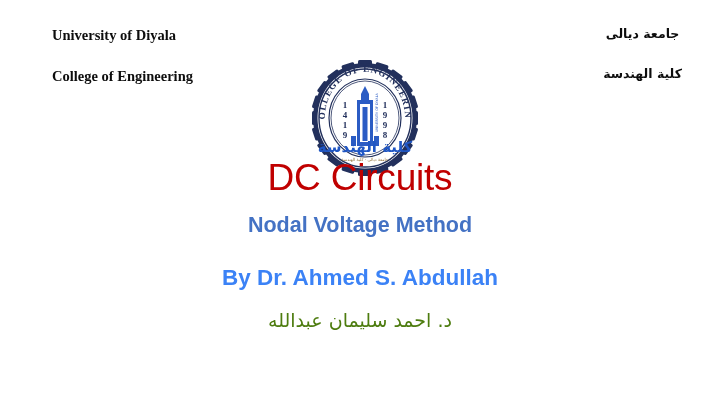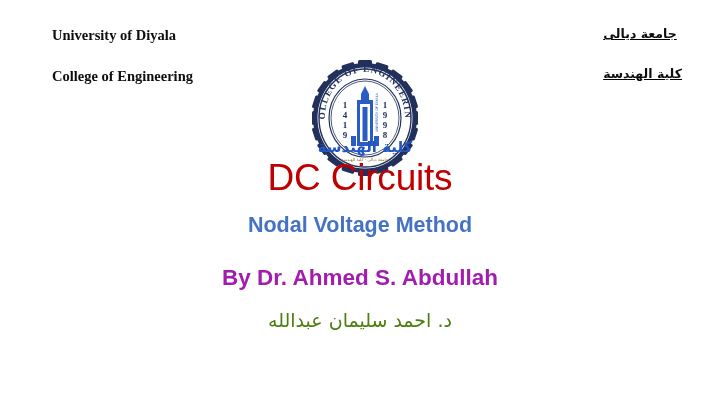--- a/index.html
+++ b/index.html
@@ -37,22 +37,21 @@
     top: 0;
   }
 
   .header-col-left {
     left: 52px;
     text-align: left;
   }
 
   .header-col-right {
     right: 38px;
-    text-align: left;
-    text-decoration: underline;
+    text-align: center;
   }
 
   .header-line {
     font-family: "Liberation Serif", "DejaVu Serif", serif;
     font-weight: bold;
     font-size: 14.5px;
     color: #0d0d0d;
     line-height: 1;
     margin-bottom: 26px;
     white-space: nowrap;
@@ -109,21 +108,21 @@
     line-height: 1.1;
     color: #4472C4;
     margin-top: 16px;
   }
 
   .title-author {
     font-family: "Liberation Sans", sans-serif;
     font-weight: bold;
     font-size: 22.5px;
     line-height: 1.1;
-    color: #a21caf;
+    color: #3b82f6;
     margin-top: 28px;
   }
 
   .title-author-ar {
     font-family: "DejaVu Sans", sans-serif;
     font-size: 19px;
     line-height: 1.2;
     color: #4d7c0f;
     margin-top: 19px;
     direction: rtl;

